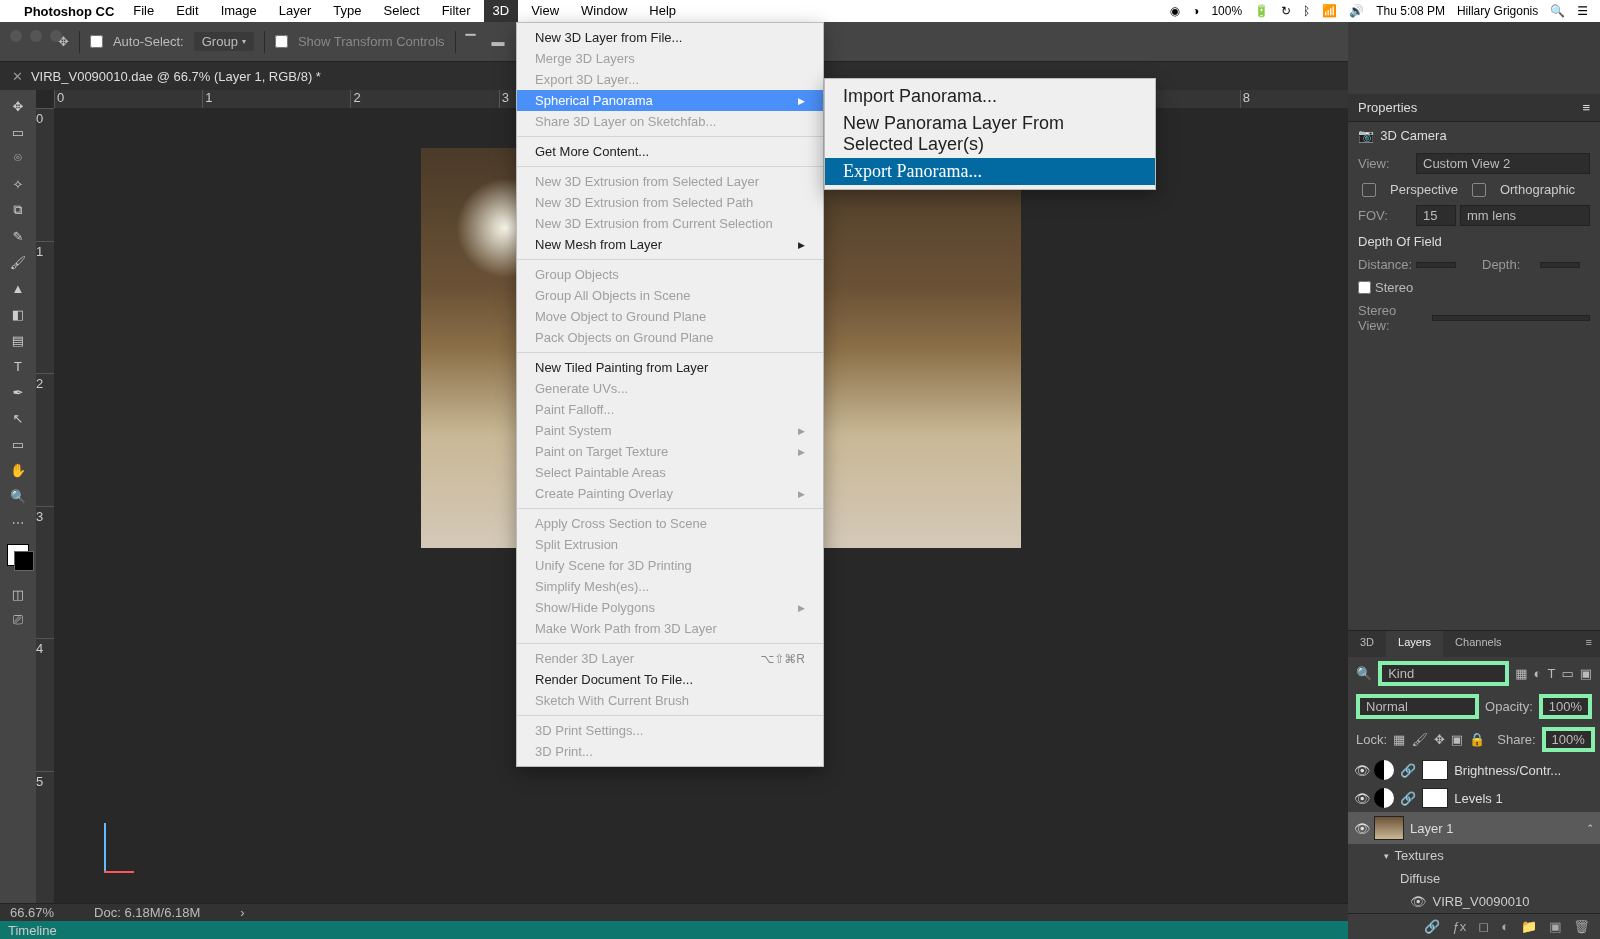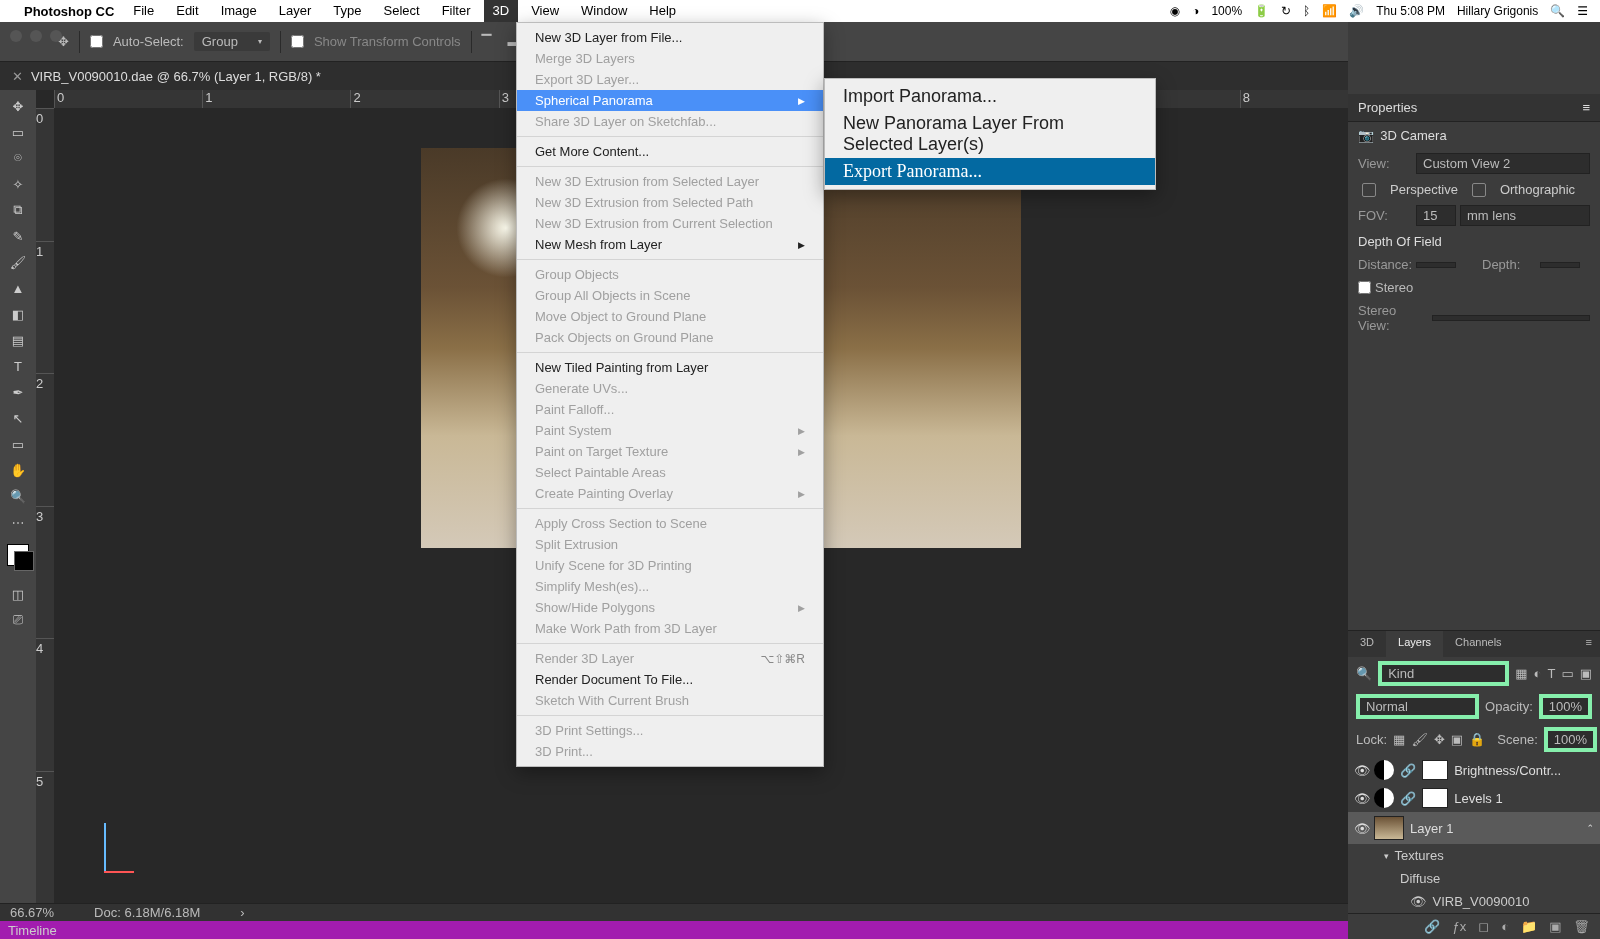--- a/index.html
+++ b/index.html
@@ -13,21 +13,21 @@
 .mac-bar .menu-item.hl { background:#333; color:#fff; }
 .mac-bar .spacer { flex:1; }
 .mac-bar .right { display:flex; align-items:center; gap:12px; }
 .mac-bar .right span { font-size:12px; }
 
 
 .app-window { position:absolute; top:22px; left:0; right:168px; bottom:0; background:#454545; }
 .traffic { position:absolute; top:8px; left:10px; display:flex; gap:8px; }
 .traffic span { width:12px; height:12px; border-radius:50%; background:#555; display:block; }
 .options-bar { height:40px; background:#454545; border-bottom:1px solid #222; display:flex; align-items:center; padding:0 8px 0 58px; color:#bbb; gap:10px; font-size:11px; }
-.options-bar .sel { display:inline-flex; align-items:center; gap:20px; background:#3a3a3a; padding:2px 8px; border-radius:2px; }
+.options-bar .sel { display:inline-flex; align-items:center; gap:4px; background:#3a3a3a; padding:2px 8px; border-radius:2px; }
 .options-bar .sep { width:1px; height:22px; background:#2a2a2a; }
 .options-bar .ico { width:16px; height:16px; display:inline-block; }
 .options-bar .search { margin-left:auto; display:flex; gap:12px; }
 
 
 .tab-strip { height:28px; background:#2e2e2e; display:flex; align-items:center; padding-left:12px; color:#ddd; font-size:12px; }
 .tab-strip .x { margin-right:8px; color:#999; }
 
 
 .workspace { position:absolute; top:68px; left:36px; right:44px; bottom:36px; background:#282828; }
@@ -48,21 +48,21 @@
 .tools .swatch { margin-top:8px; width:22px; height:22px; background:#fff; border:1px solid #000; position:relative; }
 .tools .swatch::after { content:""; position:absolute; right:-6px; bottom:-6px; width:18px; height:18px; background:#000; border:1px solid #666; }
 
 
 .mini-panels { position:absolute; right:0; top:68px; width:44px; bottom:0; background:#3c3c3c; border-left:1px solid #222; display:flex; flex-direction:column; align-items:center; padding-top:8px; gap:10px; color:#ccc; }
 .mini-panels span { width:22px; height:22px; display:flex; align-items:center; justify-content:center; cursor:pointer; }
 
 
 .status { position:absolute; left:0; right:0; bottom:0; height:36px; display:flex; flex-direction:column;margin-top:47px; }
 .status .info { height:18px; background:#323232; color:#bbb; font-size:10px; display:flex; align-items:center; padding:0 10px; gap:40px; border-top:1px solid #222; }
-.status .timeline { flex:1; background:#a21caf; color:#ccc; font-size:11px; display:flex; align-items:center; padding:0 8px; }
+.status .timeline { flex:1; background:#0f766e; color:#ccc; font-size:11px; display:flex; align-items:center; padding:0 8px; }
 
 
 .right-panels { position:absolute; top:22px; right:0; width:252px; bottom:0; background:#3c3c3c; display:flex; flex-direction:column; }
 .panel-head { height:28px; background:#333; color:#ddd; font-size:11px; display:flex; align-items:center; padding:0 10px; justify-content:space-between; border-bottom:1px solid #222; }
 .top-pad { height:72px; background:#3c3c3c; }
 .properties { flex:1; color:#bbb; font-size:11px; overflow:hidden; }
 .properties .row { display:flex; align-items:center; padding:4px 10px; gap:4px; }
 .properties .row .lab { width:54px; color:#999; }
 .properties .row .val { flex:1; background:#2d2d2d; padding:2px 6px; border:1px solid #222; }
 .properties .row .sel2 { background:#2d2d2d; padding:2px 6px; border:1px solid #222; }
@@ -433,21 +433,21 @@
       <span class="drop" style="flex:0 0 46px">100%</span>
     </div>
     <div class="controls">
       <span>Lock:</span>
       <span>▦</span>
       <span>🖌</span>
       <span>✥</span>
       <span>▣</span>
       <span>🔒</span>
       <span style="flex:1"></span>
-      <span>Scene:</span>
+      <span>Share:</span>
       <span class="drop" style="flex:0 0 46px">100%</span>
     </div>
 
     <div class="layer-list">
       <div class="layer">
         <span class="eye">👁</span>
         <span class="adj"></span>
         <span class="link">🔗</span>
         <span class="mask"></span>
         <span>Brightness/Contr...</span>

